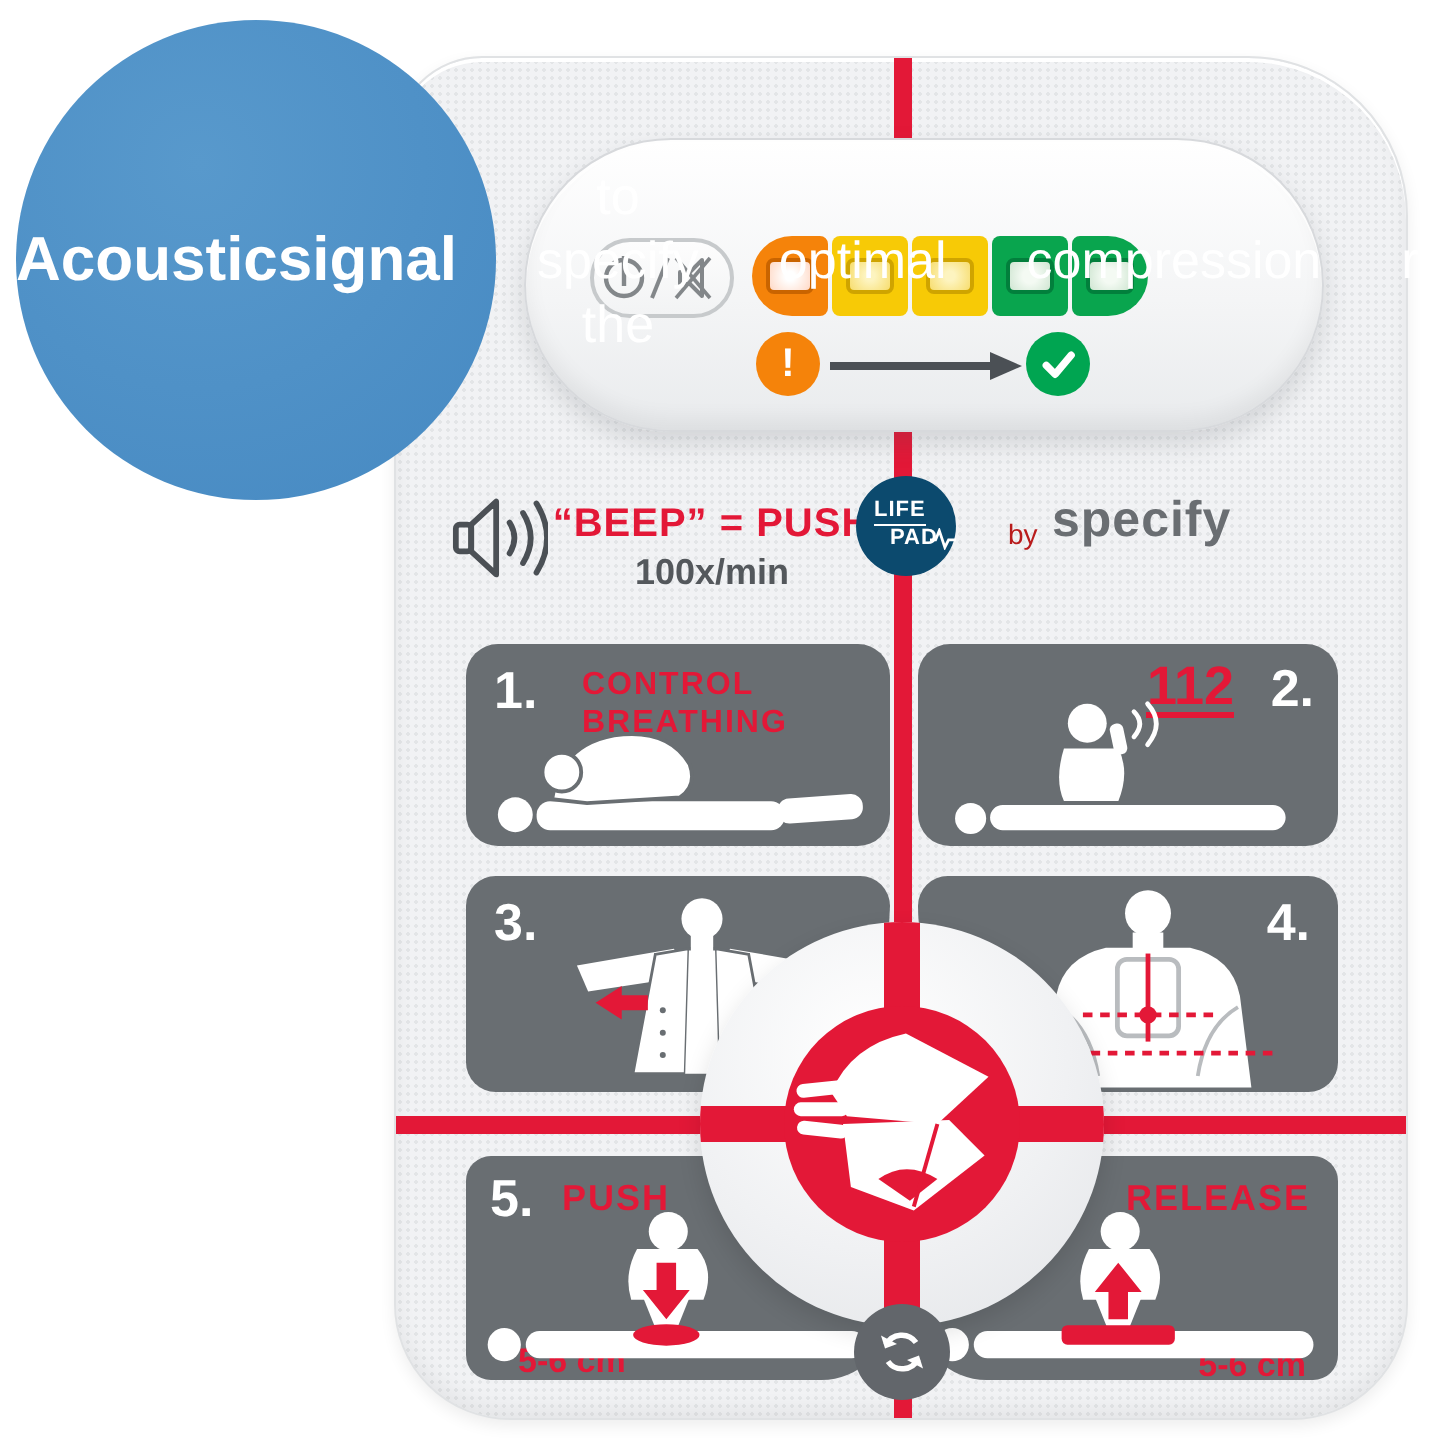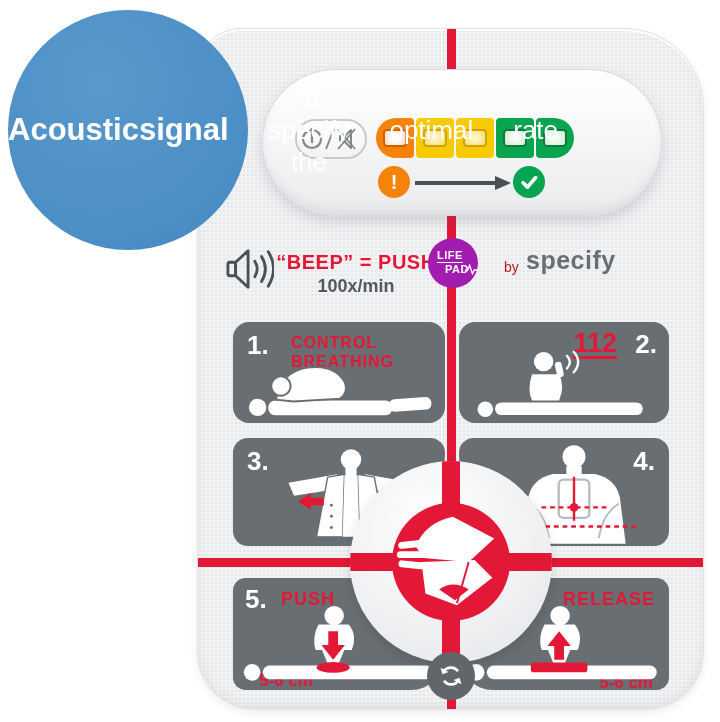--- a/index.html
+++ b/index.html
@@ -45,21 +45,21 @@
           color:#fff;font-weight:bold;font-size:20px;}
   .excl{left:115px;top:96px;background:#f5830a;}
   .chk{left:250px;top:96px;background:#00a551;}
   .arrow-wrap{left:152px;top:105px;}
 
   
   .speaker{left:226px;top:247px;z-index:4;}
   .beep-block{left:272px;top:251px;width:168px;text-align:center;z-index:4;}
   .beep-l1{color:#e31837;font-weight:bold;font-size:20px;letter-spacing:0.5px;}
   .beep-l2{color:#54585c;font-weight:bold;font-size:18px;margin-top:2px;}
-  .logo-circle{left:428px;top:238px;width:50px;height:50px;border-radius:50%;background:#a21caf;
+  .logo-circle{left:428px;top:238px;width:50px;height:50px;border-radius:50%;background:#0c4a6e;
                z-index:4;color:#fff;font-weight:bold;font-size:11px;letter-spacing:0.5px;}
   .logo-life{position:absolute;left:9px;top:11px;border-bottom:1.5px solid #ffffff;padding-bottom:1px;}
   .logo-pad{position:absolute;left:17px;top:25px;}
   .logo-pulse{position:absolute;left:37px;top:26px;}
   .brand-by{left:504px;top:259px;color:#b91c1c;font-size:14px;z-index:4;text-align:center;}
   .brand-name{left:526px;top:246px;color:#6a6e72;font-weight:bold;font-size:25px;letter-spacing:0.5px;z-index:4;}
 
   
   .panel{background:#696e72;z-index:3;color:#fff;}
   .p1{left:233px;top:322px;width:212px;height:101px;border-radius:16px;}
@@ -284,16 +284,17 @@
       <path d="M3.6,5.4 L5.2,10.6 L10,8.8 Z" fill="#fff"></path>
       <path d="M20.4,18.6 L18.8,13.4 L14,15.2 Z" fill="#fff"></path>
     </svg>
   </div>
 
   <div class="abs bubble">
     <div class="bub-bold">Acoustic</div>
     <div class="bub-bold">signal</div>
     <div class="bub-reg">to specify the</div>
     <div class="bub-reg">optimal</div>
+    <div class="bub-reg">compression</div>
     <div class="bub-reg">rate</div>
   </div>
 
 </div>
 
 </body></html>

